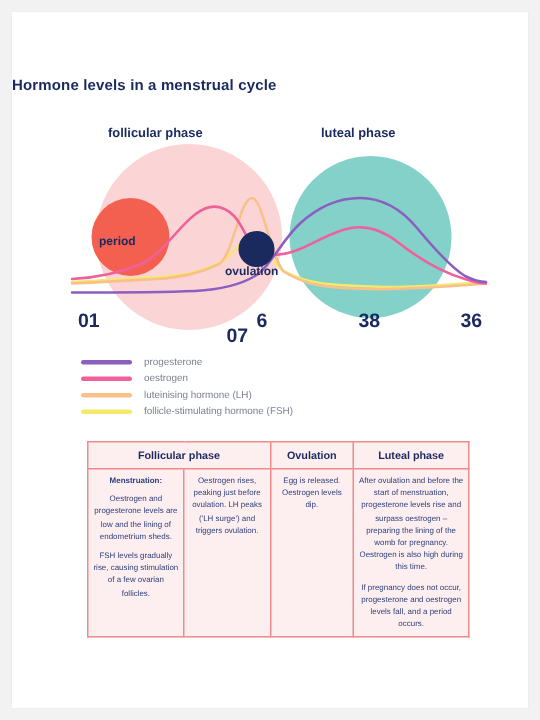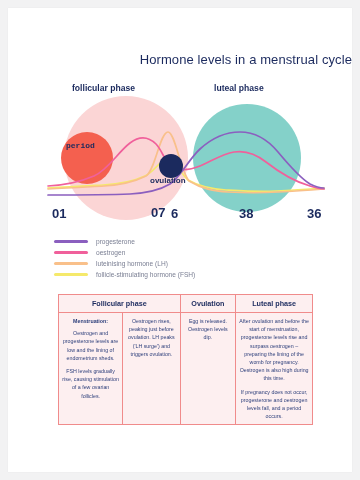--- a/index.html
+++ b/index.html
@@ -11,22 +11,22 @@
   }
   .page{
     position:absolute;
     left:8px;top:8px;
     width:344px;height:464px;
     background:#ffffff;
     box-shadow:0 0 1px rgba(0,0,0,.08);
   }
   .title{
     position:absolute;top:44px;left:0;width:344px;
-    text-align:right;
-    font-size:13px;font-weight:normal;color:#1b2a5e;
+    text-align:left;
+    font-size:10px;font-weight:bold;color:#1b2a5e;
     letter-spacing:.1px;
   }
   .phase-label{
     position:absolute;
     font-size:8.6px;font-weight:bold;color:#1b2a5e;
     white-space:nowrap;
   }
   #follicular-label{left:64px;top:75px;}
   #luteal-label{left:206px;top:75px;}
 
@@ -35,21 +35,21 @@
 
   .axis-num{
     position:absolute;
     font-size:13px;font-weight:bold;color:#1b2a5e;
   }
   .blob-word{
     position:absolute;
     font-size:8px;font-weight:bold;color:#1b2a5e;
     white-space:nowrap;
   }
-  #period-word{left:58px;top:133px;color:#1b2a5e;font-family:Liberation Mono, monospace;}
+  #period-word{left:58px;top:148px;color:#1b2a5e;}
   #ovulation-word{left:142px;top:168px;}
 
   .legend{position:absolute;left:46px;top:228px;}
   .legend-row{display:flex;align-items:center;height:11px;}
   .legend-swatch{width:34px;height:2.2px;border-radius:2px;margin-right:8px;}
   .legend-text{font-size:6.6px;color:#7a7f93;white-space:nowrap;}
 
   .table{
     position:absolute;left:50px;top:286px;
     width:255px;
@@ -103,21 +103,21 @@
       </g>
 
       <circle cx="163" cy="70" r="12" fill="#1b2a5e"></circle>
     </svg>
   </div>
 
   <div class="blob-word" id="period-word">period</div>
   <div class="blob-word" id="ovulation-word">ovulation</div>
 
   <div class="axis-num" style="left:44px;top:198px;">01</div>
-  <div class="axis-num" style="left:103px;top:197px;padding-left:40px;">07</div>
+  <div class="axis-num" style="left:103px;top:208px;padding-left:40px;">07</div>
   <div class="axis-num" style="left:163px;top:198px;">6</div>
   <div class="axis-num" style="left:231px;top:198px;">38</div>
   <div class="axis-num" style="left:299px;top:198px;">36</div>
 
   <div class="legend">
     <div class="legend-row">
       <span class="legend-swatch" style="background:#8b5fbf"></span>
       <span class="legend-text">progesterone</span>
     </div>
     <div class="legend-row">

